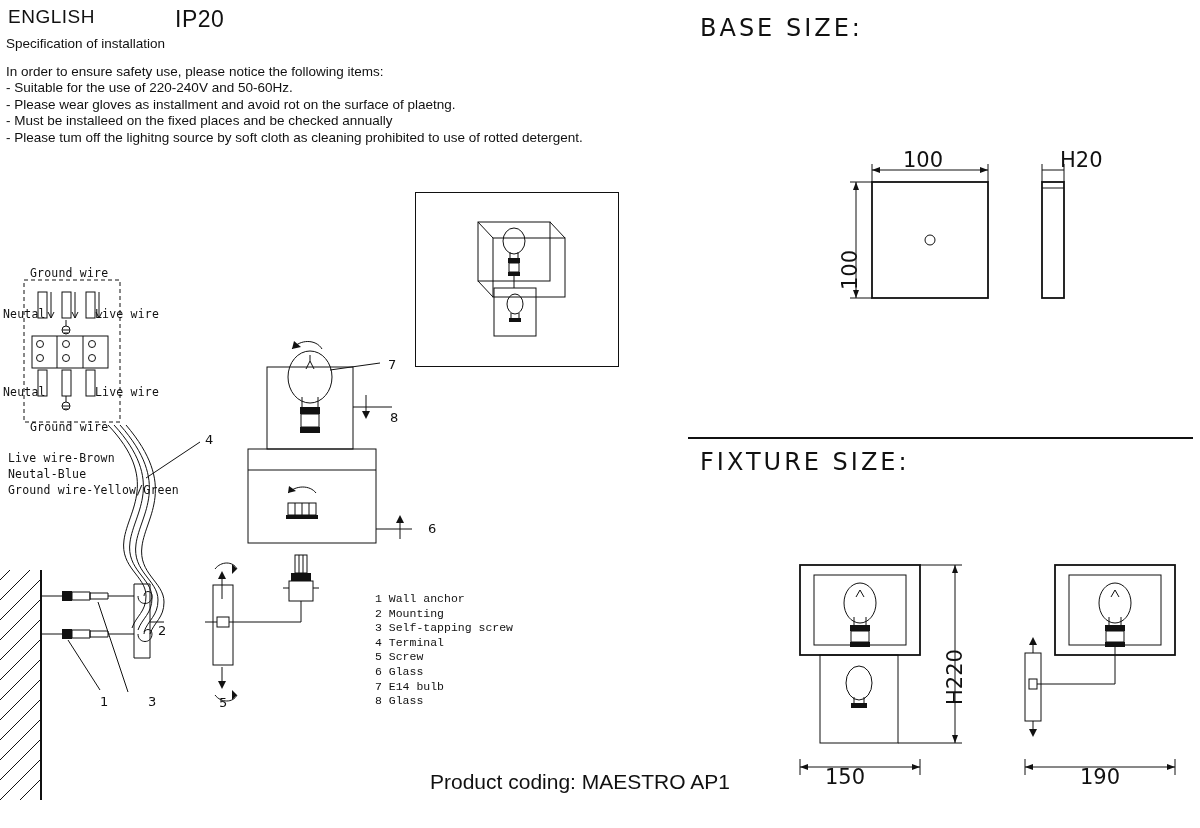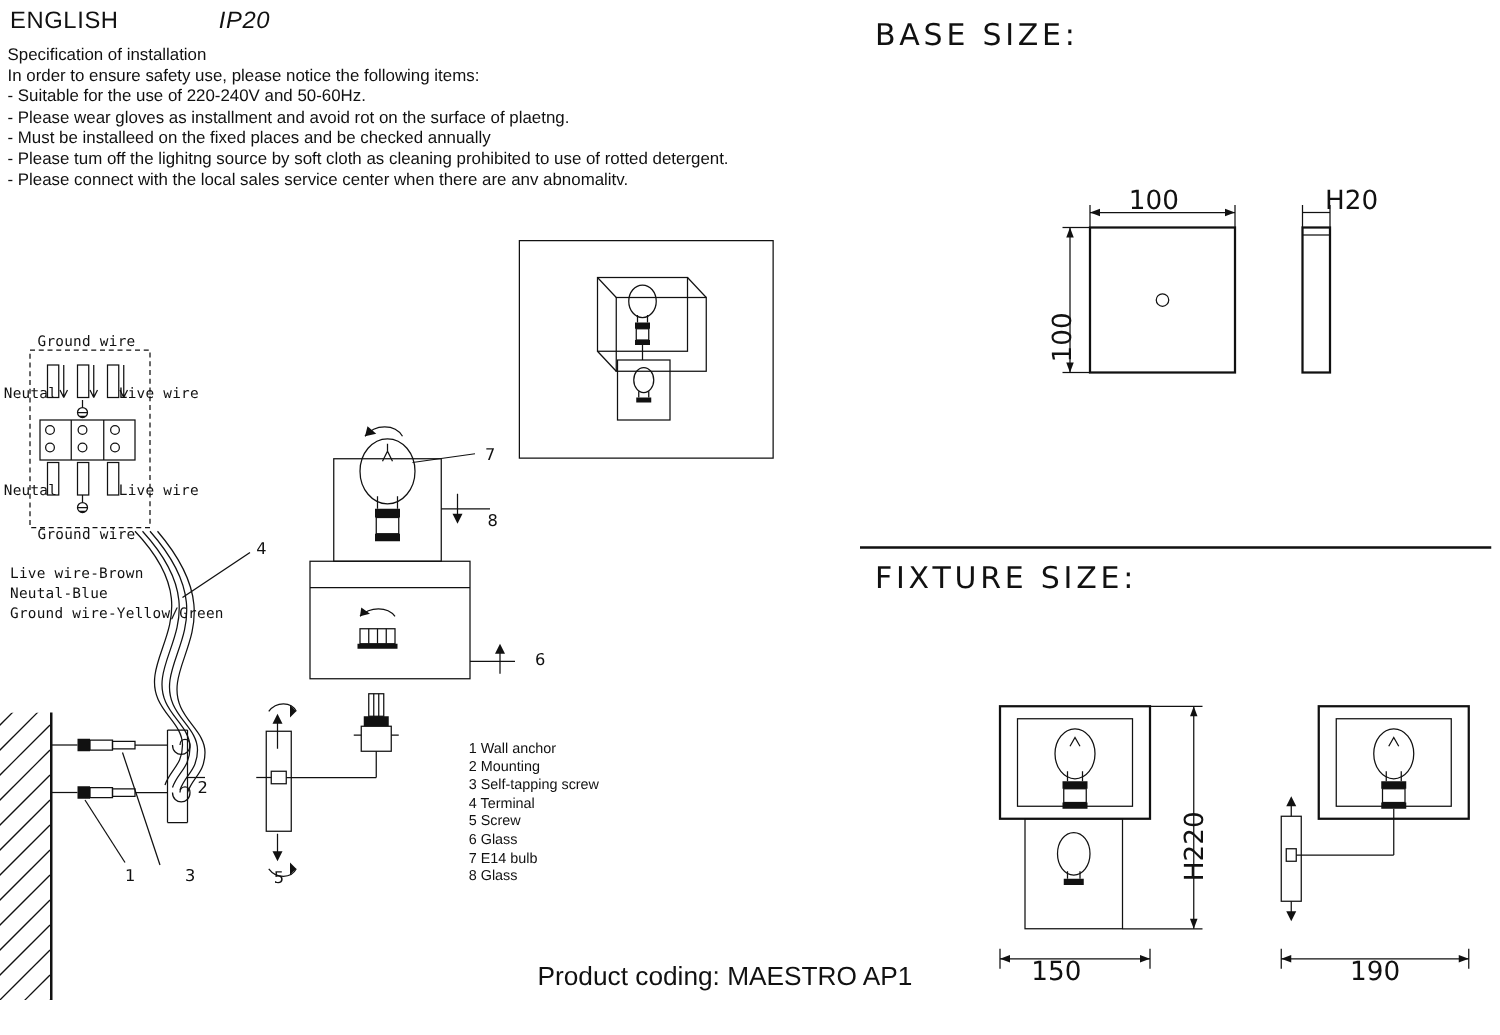--- a/index.html
+++ b/index.html
@@ -8,40 +8,40 @@
     background:#ffffff;
     font-family:"Liberation Sans", sans-serif;
     color:#111;
     position:relative;
     overflow:hidden;
   }
   .abs{position:absolute;}
 
   
   #header-lang{left:8px;top:6px;font-size:19px;letter-spacing:.5px;}
-  #header-ip{left:175px;top:6px;font-size:19px;letter-spacing:.5px;font-style:italic;}
+  #header-ip{left:175px;top:6px;font-size:23px;letter-spacing:.5px;}
   #spec-block{left:6px;top:36px;font-size:13.5px;line-height:16.6px;}
-  #spec-block .spec-title{margin-bottom:0;}
+  #spec-block .spec-title{margin-bottom:11px;}
   #spec-block ul{list-style:none;margin:0;padding:0;}
   #spec-block li{white-space:nowrap;}
 
   
   #base-size-title{left:700px;top:14px;font-size:24px;letter-spacing:3px;font-family:"DejaVu Sans",sans-serif;}
   #fixture-size-title{left:700px;top:448px;font-size:24px;letter-spacing:3px;font-family:"DejaVu Sans",sans-serif;}
   #right-divider{left:688px;top:437px;width:505px;height:2px;background:#111;}
   .boxthin{position:absolute;border:1px solid #111;box-sizing:border-box;}
 
   .dim-label{position:absolute;font-size:21px;font-family:"DejaVu Sans",sans-serif;}
   .dim-label.rot{transform:rotate(-90deg);transform-origin:left top;}
 
   
   .tech{position:absolute;font-family:"DejaVu Sans Mono", monospace;font-size:11.5px;letter-spacing:.2px;white-space:nowrap;}
   .tech-num{position:absolute;font-family:"DejaVu Sans",sans-serif;font-size:13px;}
 
-  #parts-list{left:375px;top:592px;font-family:Liberation Sans, sans-serif;font-size:11.5px;line-height:14.6px;}
+  #parts-list{left:375px;top:592px;font-family:Liberation Mono, monospace;font-size:11.5px;line-height:14.6px;}
   #parts-list div{white-space:nowrap;}
 
   #product-coding{left:430px;top:770px;font-size:21px;}
 
   
   #wall-hatch{left:0;top:570px;width:40px;height:230px;border-right:2px solid #111;overflow:hidden;}
   #wall-hatch svg{display:block;}
   svg.draw{position:absolute;overflow:visible;}
   svg.draw line,svg.draw path,svg.draw rect,svg.draw circle,svg.draw polyline,svg.draw ellipse{
     stroke:#111;fill:none;stroke-width:1.2;
@@ -58,21 +58,20 @@
 <div class="abs" id="header-ip">IP20</div>
 
 <div class="abs" id="spec-block">
   <div class="spec-title">Specification of installation</div>
   <div>In order to ensure safety use, please notice the following items:</div>
   <ul>
     <li>- Suitable for the use of 220-240V and 50-60Hz.</li>
     <li>- Please wear gloves as installment and avoid rot on the surface of plaetng.</li>
     <li>- Must be installeed on the fixed places and be checked annually</li>
     <li>- Please tum off the lighitng source by soft cloth as cleaning prohibited to use of rotted detergent.</li>
-    <li>- Please connect with the local sales service center when there are anv abnomalitv.</li>
   </ul>
 </div>
 
 <div class="boxthin" style="left:415px;top:192px;width:204px;height:175px;"></div>
 <svg class="draw" style="left:415px;top:192px;width:204px;height:175px;">
 
   <rect class="thin" x="78" y="46" width="72" height="59"></rect>
   <rect class="thin" x="63" y="30" width="72" height="59"></rect>
   <line class="thin" x1="63" y1="30" x2="78" y2="46"></line>
   <line class="thin" x1="135" y1="30" x2="150" y2="46"></line>

